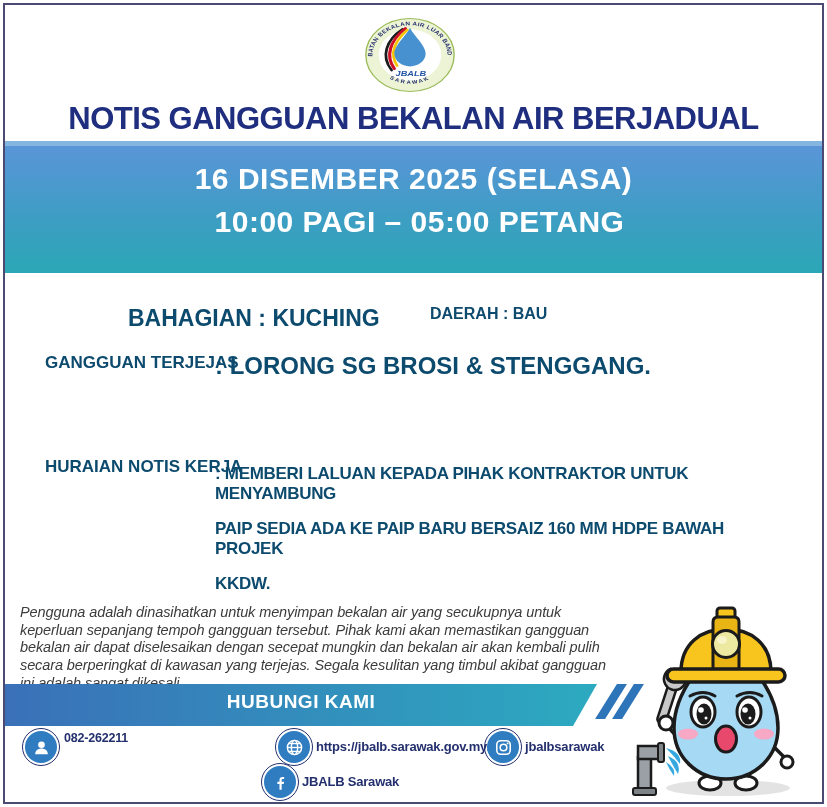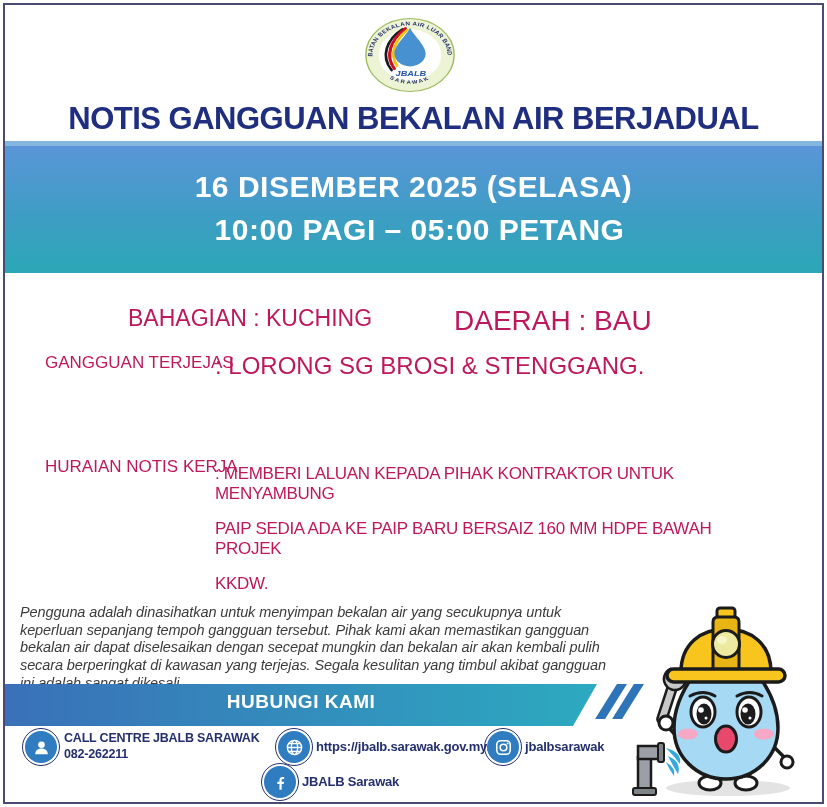--- a/index.html
+++ b/index.html
@@ -14,26 +14,26 @@
   .title {
     position:absolute; top:101px; left:0; right:0; text-align:center;
     font-size:31px; font-weight:bold; color:#1F2E7E; letter-spacing:-0.5px;
   }
 
   .banner {
     position:absolute; left:5px; right:5px; top:141px; height:132px; box-sizing:border-box;
     background:linear-gradient(180deg,#5A95D8 0%,#3E9DC4 55%,#2BA7B6 100%);
     border-top:5px solid #85B6E0; text-align:center; color:#ffffff; font-weight:bold;
   }
-  .banner-line1 { margin-top:24px; font-size:30px; letter-spacing:0.5px; }
+  .banner-line1 { margin-top:16px; font-size:30px; letter-spacing:0.5px; }
   .banner-line2 { margin-top:9px;  font-size:30px; letter-spacing:0.5px;padding-left:12px; }
 
-  .navy { color:#be185d; font-weight:normal; }
+  .navy { color:#0c4a6e; font-weight:bold; }
   .row-bahagian { position:absolute; top:305px; left:128px; font-size:23px; }
-  .row-daerah   { position:absolute; top:305px; left:454px; font-size:28px; }
+  .row-daerah   { position:absolute; top:305px; left:430px; font-size:16px; }
   .kawasan-label { position:absolute; top:353px; left:45px;  font-size:17px; }
   .kawasan-value { position:absolute; top:352px; left:215px; font-size:24px; }
   .huraian-label { position:absolute; top:457px; left:45px;  font-size:17px;text-align:center; }
   .huraian-value { position:absolute; top:456px; left:215px; width:560px; font-size:17px; letter-spacing:-0.3px; }
   .huraian-value div { margin-bottom:15px;margin-top:8px; }
 
   .advisory {
     position:absolute; left:20px; top:604px; width:600px;
     font-style:italic; font-size:14.5px; line-height:1.22; color:#3b3b3b; letter-spacing:-0.1px;
   }
@@ -125,21 +125,20 @@
   <div class="slash slash1"></div>
   <div class="slash slash2"></div>
 
   <div class="contact-icon icon-call">
     <svg viewBox="0 0 24 24">
       <circle cx="12" cy="8.5" r="4.2" fill="#fff"></circle>
       <path d="M4 20.5c0-4.6 3.7-7.2 8-7.2s8 2.6 8 7.2z" fill="#fff"></path>
     </svg>
   </div>
   <div class="contact-text text-call">
-    <div>CALL CENTRE JBALB SARAWAK</div>
     <div>082-262211</div>
   </div>
 
   <div class="contact-icon icon-web">
     <svg viewBox="0 0 24 24" fill="none" stroke="#fff" stroke-width="1.8">
       <circle cx="12" cy="12" r="9"></circle>
       <ellipse cx="12" cy="12" rx="4" ry="9"></ellipse>
       <line x1="3" y1="12" x2="21" y2="12"></line>
       <line x1="4.2" y1="7" x2="19.8" y2="7"></line>
       <line x1="4.2" y1="17" x2="19.8" y2="17"></line>

